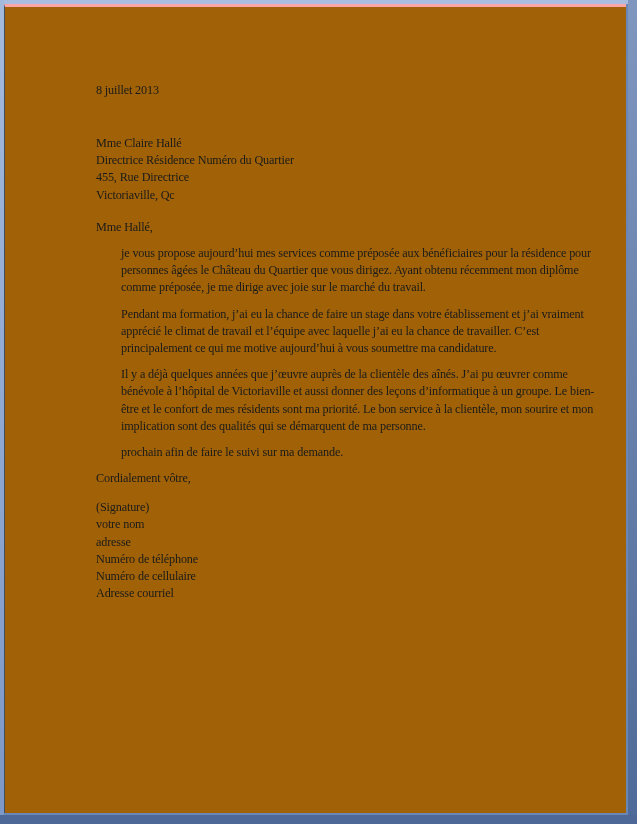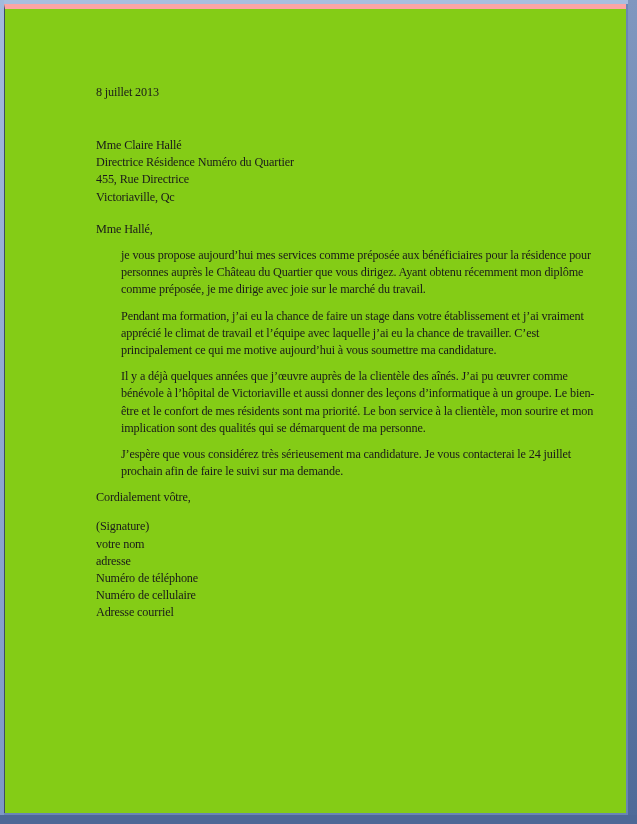--- a/index.html
+++ b/index.html
@@ -29,23 +29,23 @@
     .bg-bottom {
       position: absolute; left: 0; bottom: 0; width: 637px; height: 9px;
       background: #4d6896;
     }
     .page {
       position: absolute;
       left: 4px;
       top: 4px;
       width: 622px;
       height: 809px;
-      background: #84cc16;
+      background: #a16207;
       border-left: 1px solid #3e4e66;
-      border-top: 5px solid #fca5a5;
+      border-top: 3px solid #fca5a5;
       box-sizing: border-box;
     }
     .content {
       position: absolute;
       left: 91px;
       top: 0;
       width: 460px;
       color: #1a1a1a;
       font-size: 12.2px;
       line-height: 17.2px;
@@ -101,36 +101,35 @@
       <div>Directrice Résidence Numéro du Quartier</div>
       <div>455, Rue Directrice</div>
       <div>Victoriaville, Qc</div>
     </div>
 
     <div class="salutation">Mme Hallé,</div>
 
     <div class="body-text">
       <p class="para">
         <span class="ln">je vous propose aujourd’hui  mes services comme préposée  aux  bénéficiaires pour  la résidence pour</span>
-        <span class="ln">personnes auprès le Château du Quartier  que vous dirigez.  Ayant obtenu récemment mon diplôme</span>
+        <span class="ln">personnes âgées le Château du Quartier  que vous dirigez.  Ayant obtenu récemment mon diplôme</span>
         <span class="ln">comme préposée,  je me dirige  avec joie sur le marché du travail.</span>
       </p>
       <p class="para">
         <span class="ln">Pendant ma formation,  j’ai eu la chance de faire un stage dans  votre  établissement et j’ai vraiment</span>
         <span class="ln">apprécié le climat de travail et l’équipe avec laquelle j’ai eu la chance de travailler. C’est</span>
         <span class="ln">principalement ce qui me motive  aujourd’hui  à vous soumettre  ma candidature.</span>
       </p>
       <p class="para">
         <span class="ln">Il y  a déjà quelques années que j’œuvre  auprès  de la clientèle des aînés. J’ai pu œuvrer comme</span>
         <span class="ln">bénévole à l’hôpital de Victoriaville et aussi donner des leçons d’informatique  à un  groupe.  Le bien-</span>
         <span class="ln">être et le confort  de mes résidents sont ma priorité.  Le bon service à la clientèle, mon sourire  et mon</span>
         <span class="ln">implication sont des qualités qui  se démarquent  de ma personne.</span>
       </p>
       <p class="para">
-        <span class="ln">J’espère que vous considérez  très sérieusement ma candidature.  Je vous  contacterai le 24 juillet</span>
         <span class="ln">prochain afin de faire  le suivi  sur ma demande.</span>
       </p>
 
       <p class="closing">Cordialement vôtre,</p>
 
       <div class="signature">
         <div>(Signature)</div>
         <div>votre nom</div>
         <div>adresse</div>
         <div>Numéro de téléphone</div>

